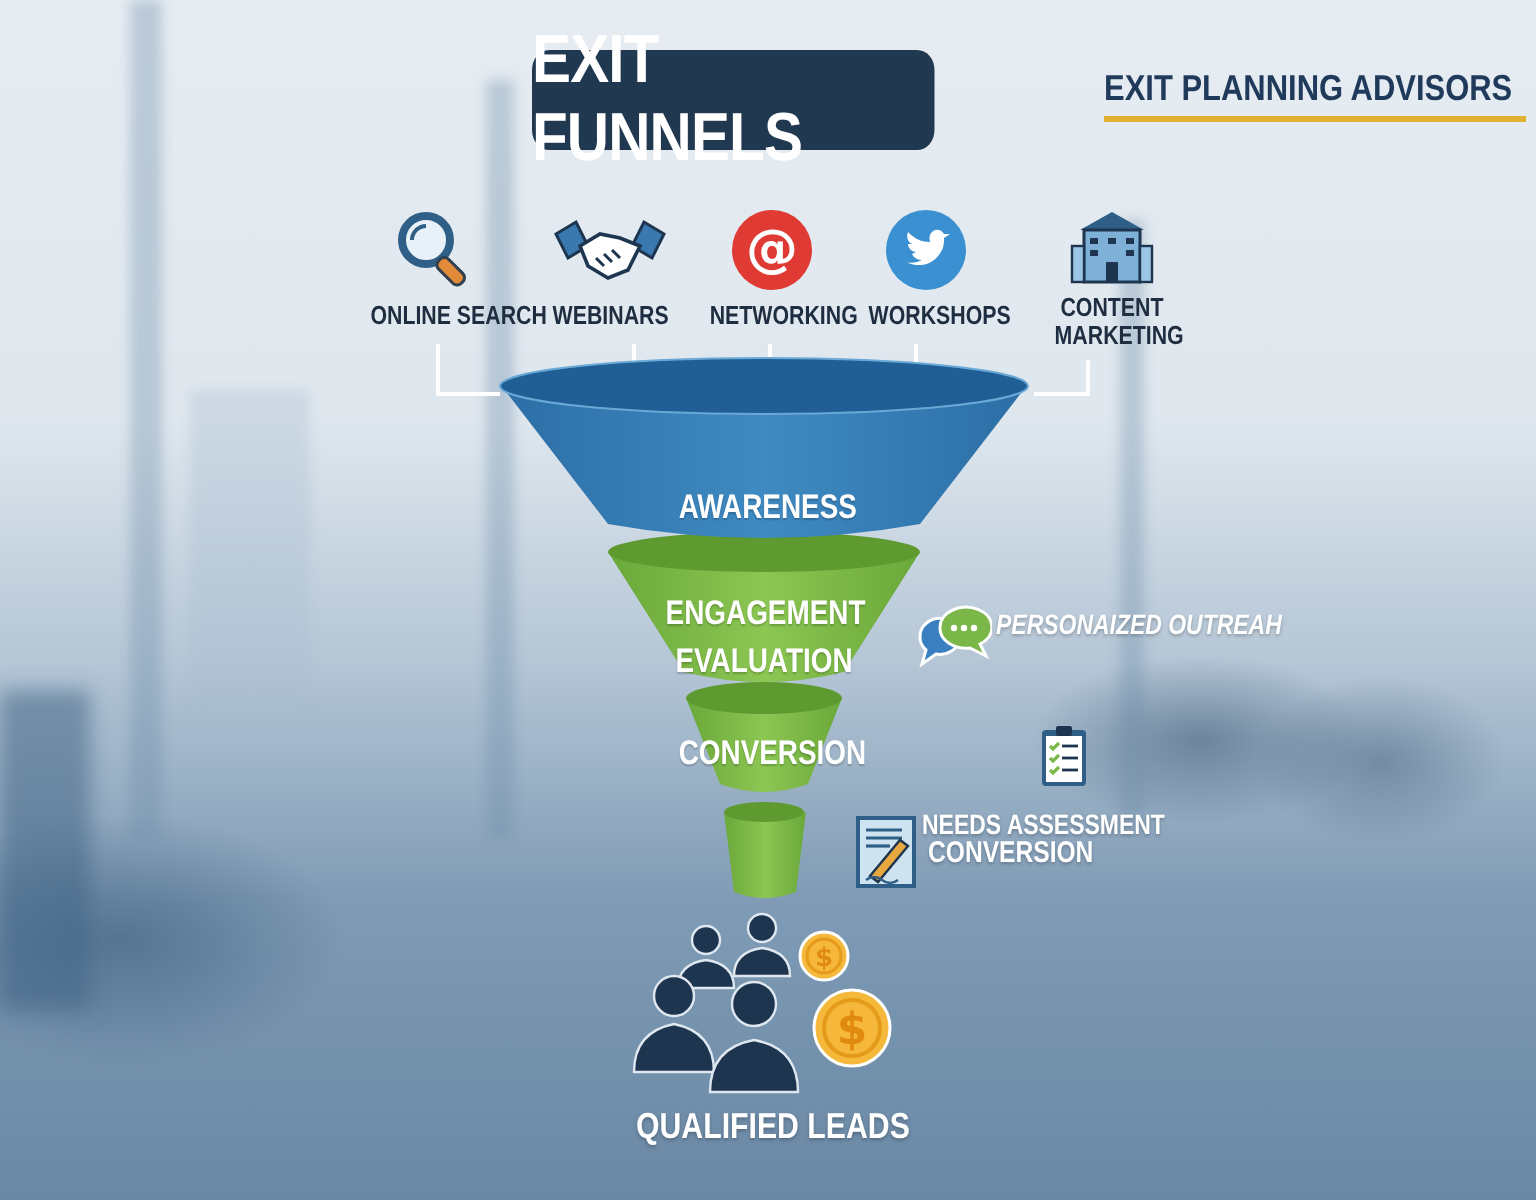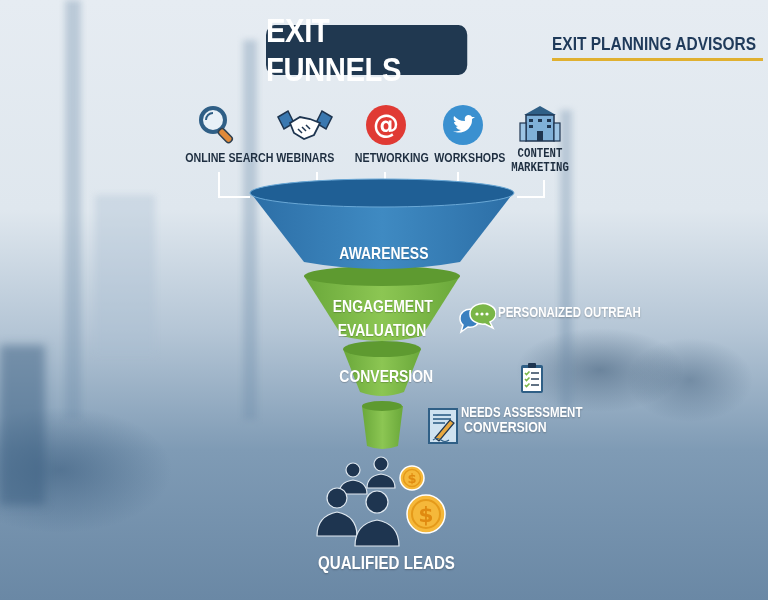--- a/index.html
+++ b/index.html
@@ -65,21 +65,21 @@
   </svg>
   <div class="lbl">NETWORKING</div>
 </div>
 <div class="src" style="left:428px;top:103px;width:70px;">
   <svg class="icon" width="44" height="44" viewBox="0 0 44 44">
     <circle cx="22" cy="22" r="20" fill="#3a90d0"></circle>
     <path d="M12 28 c6 3 14 2 18-6 c1-2 1-4 1-6 l3-2 -3 0 c-1-2-4-3-6-1 c-2 2-1 4-1 5 c-5 0-8-2-11-5 c-1 3 0 5 2 6 l-2 0 c0 2 2 4 4 4 l-2 1 c1 2 3 3 5 3 c-2 1-5 2-8 1 z" fill="#fff"></path>
   </svg>
   <div class="lbl">WORKSHOPS</div>
 </div>
-<div class="src" style="left:505px;top:103px;width:70px;font-family:Liberation Mono, monospace;">
+<div class="src" style="left:521px;top:103px;width:70px;">
   <svg class="icon" width="44" height="40" viewBox="0 0 44 40">
     <path d="M6 12 L22 3 L38 12 Z" fill="#2f5f86"></path>
     <rect x="8" y="12" width="28" height="26" fill="#7fb0d8" stroke="#1e3550" stroke-width="1.5"></rect>
     <rect x="2" y="20" width="6" height="18" fill="#9cc4e4" stroke="#1e3550" stroke-width="1.2"></rect>
     <rect x="36" y="20" width="6" height="18" fill="#9cc4e4" stroke="#1e3550" stroke-width="1.2"></rect>
     <rect x="19" y="28" width="6" height="10" fill="#1e3550"></rect>
     <g fill="#1e3550">
         <rect x="11" y="16" width="4" height="3"></rect>
         <rect x="20" y="16" width="4" height="3"></rect>
         <rect x="29" y="16" width="4" height="3"></rect>
@@ -124,21 +124,21 @@
   <ellipse cx="382" cy="193" rx="132" ry="14" fill="#1f5f95" stroke="#6aa8d6" stroke-width="1"></ellipse>
 </svg>
 
 <div class="stage-lbl" style="left:330px;top:244px;width:104px;font-size:17px;">AWARENESS</div>
 <div class="stage-lbl" style="left:322px;top:295px;width:120px;font-size:17px;line-height:24px;">
   <div>ENGAGEMENT</div>
   <div>EVALUATION</div>
 </div>
 <div class="stage-lbl" style="left:330px;top:367px;width:104px;font-size:17px;">CONVERSION</div>
 
-<div class="side" style="left:456px;top:302px;">
+<div class="side" style="left:456px;top:302px;font-style:italic;">
   <svg width="40" height="34" viewBox="0 0 40 34">
     <path d="M4 16 a10 9 0 1 1 8 9 l-7 5 2-7 a10 9 0 0 1-3-7z" fill="#3a80c0" stroke="#fff" stroke-width="1.5"></path>
     <path d="M14 12 a13 10 0 1 1 20 8 l3 6 -8-4 a13 10 0 0 1-15-10z" fill="#7ab648" stroke="#fff" stroke-width="1.5"></path>
     <circle cx="21" cy="12" r="1.6" fill="#fff"></circle>
       <circle cx="26" cy="12" r="1.6" fill="#fff"></circle>
       <circle cx="31" cy="12" r="1.6" fill="#fff"></circle>
   </svg>
   <span class="lbl" style="margin-left:2px;margin-top:-14px;">PERSONAIZED OUTREAH</span>
 </div>
 <div class="side" style="left:455px;top:362px;flex-direction:column;">

